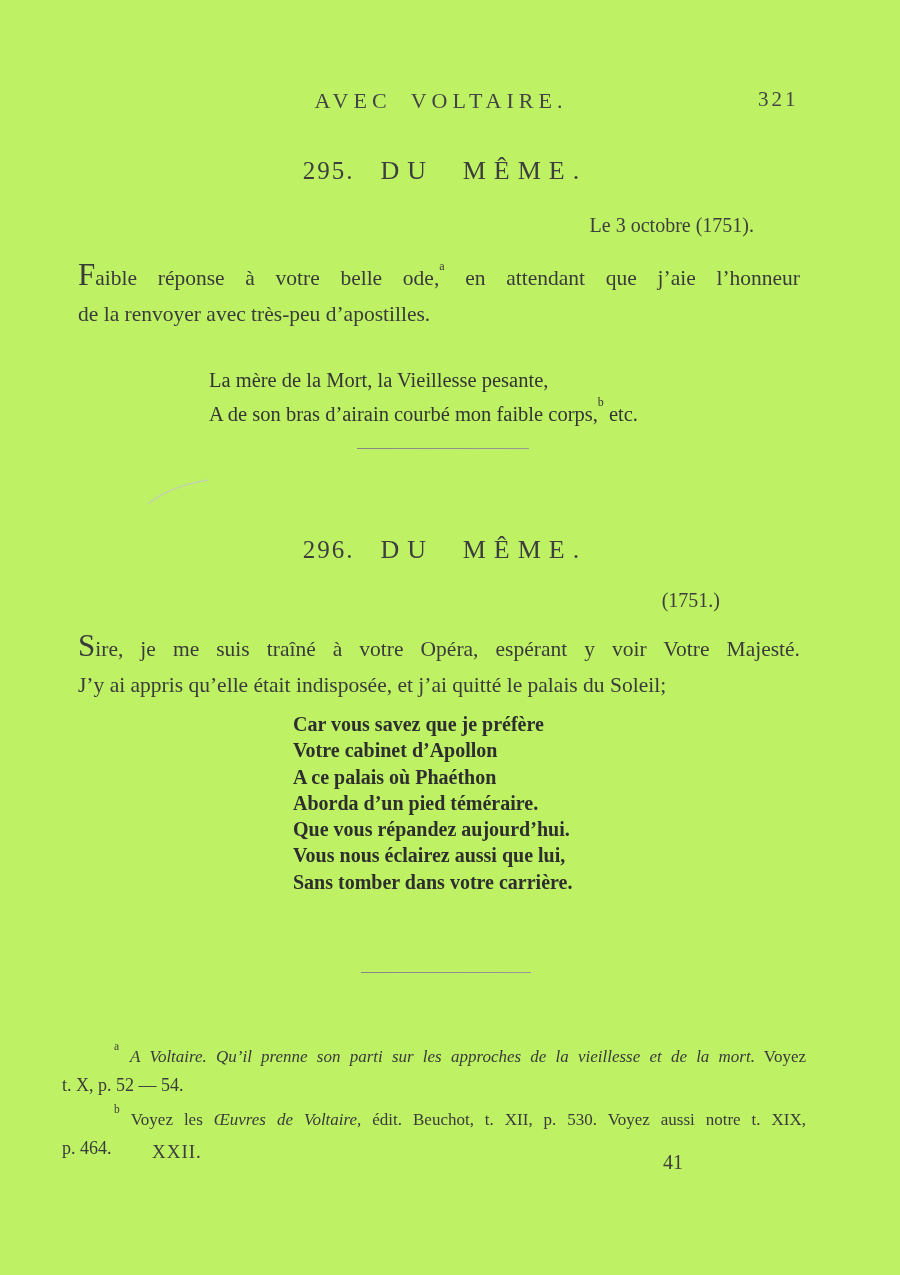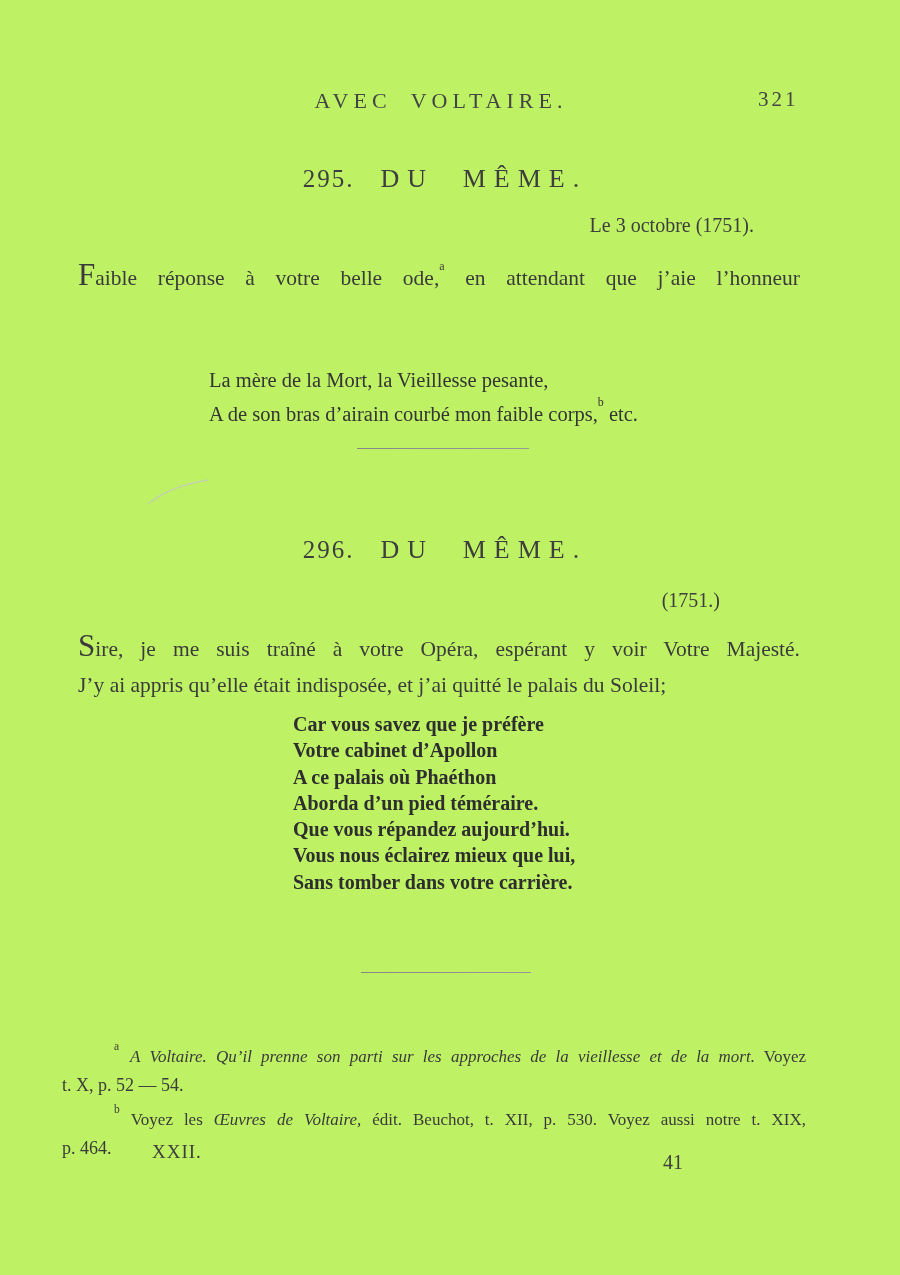--- a/index.html
+++ b/index.html
@@ -10,21 +10,21 @@
   }
   
   .running-head {
     position:absolute; top:88px; left:0; width:882px; text-align:center;
     font-size:22px; letter-spacing:5px; word-spacing:9px; color:#434544;
   }
   .page-number { position:absolute; top:87px; left:758px; font-size:21px; letter-spacing:3px; color:#434544; }
 
   
   .letter-heading { position:absolute; left:0; width:890px; text-align:center; margin:0; font-weight:normal; color:#3d3e3d; }
-  .h295 { top:156px;margin-top:8px; }
+  .h295 { top:156px; }
   .h296 { top:535px; }
   .letter-number { font-size:25px; letter-spacing:2px; margin-right:26px; }
   .letter-title  { font-size:26px; letter-spacing:8px; word-spacing:14px; }
 
   
   .dateline { position:absolute; font-size:20px; color:#3d3e3d; }
   .dl295 { top:214px; right:146px;margin-left:12px; }
   .dl296 { top:589px; right:180px;margin-left:31px; }
 
   
@@ -71,20 +71,21 @@
   <div class="running-head">AVEC VOLTAIRE.</div>
   <div class="page-number">321</div>
 
   <h2 class="letter-heading h295"><span class="letter-number">295.</span><span class="letter-title">DU MÊME.</span></h2>
 
   <div class="dateline dl295">Le 3 octobre (1751).</div>
 
   <div class="body-para para295">
     <div class="jline"><span class="initcap">F</span><span>aible réponse à votre belle ode,</span><sup class="note">a</sup>
       <span>en attendant que j’aie l’honneur</span></div>
+    <div class="nline">de la renvoyer avec très-peu d’apostilles.</div>
   </div>
 
   <div class="verse verse295">
     <div>La mère de la Mort, la Vieillesse pesante,</div>
     <div><span>A de son bras d’airain courbé mon faible corps,</span><sup class="note">b</sup>
       <span>etc.</span></div>
   </div>
 
   <div class="divider divider1"></div>
 
@@ -100,21 +101,21 @@
     <div class="jline"><span class="initcap">S</span><span>ire, je me suis traîné à votre Opéra, espérant y voir Votre Majesté.</span></div>
     <div class="nline">J’y ai appris qu’elle était indisposée, et j’ai quitté le palais du Soleil;</div>
   </div>
 
   <div class="verse verse296">
     <div>Car vous savez que je préfère</div>
     <div>Votre cabinet d’Apollon</div>
     <div>A ce palais où Phaéthon</div>
     <div>Aborda d’un pied téméraire.</div>
     <div>Que vous répandez aujourd’hui.</div>
-    <div>Vous nous éclairez mieux que lui,</div>
+    <div>Vous nous éclairez aussi que lui,</div>
     <div>Sans tomber dans votre carrière.</div>
   </div>
 
   <div class="divider divider2"></div>
 
   <div class="footnotes">
     <div class="fn-first"><sup class="fnmark">a</sup><span class="fn-italic">A Voltaire. Qu’il prenne son parti sur les approches de la vieillesse et de la mort.</span>
       <span>Voyez</span></div>
     <div class="fn-cont">t. X, p. 52 — 54.</div>
     <div class="fn-first"><sup class="fnmark">b</sup><span>Voyez les</span>

